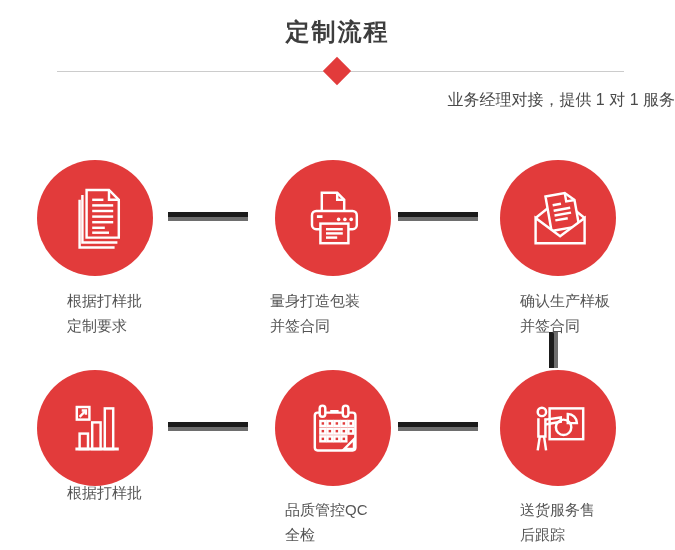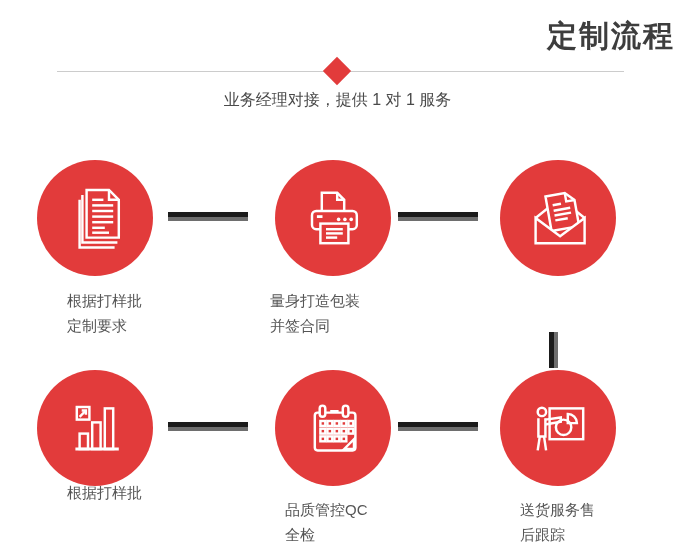--- a/index.html
+++ b/index.html
@@ -9,33 +9,33 @@
     --divider_gray:#cccccc;
     --title_text:#3d3d3d;
     --body_text:#555555;
   }
   html,body{margin:0;padding:0;background:#ffffff;}
   .canvas{
     position:relative;width:675px;height:550px;background:#ffffff;
     font-family:"Liberation Sans","DejaVu Sans",sans-serif;overflow:hidden;
   }
   .page-title{
-    position:absolute;top:16px;left:0;width:675px;text-align:right;
-    font-size:30px;font-weight:bold;color:var(--title_text);letter-spacing:2px;
+    position:absolute;top:16px;left:0;width:675px;text-align:center;
+    font-size:24px;font-weight:bold;color:var(--title_text);letter-spacing:2px;
   }
   .divider{
     position:absolute;top:71px;left:57px;width:567px;height:1px;
     background:var(--divider_gray);
   }
   .diamond{
     position:absolute;top:61px;left:327px;width:20px;height:20px;
     background:var(--accent_red);transform:rotate(45deg);
   }
   .subtitle{
-    position:absolute;top:90px;left:0;width:675px;text-align:center;
+    position:absolute;top:90px;left:0;width:675px;text-align:right;
     font-size:16px;color:#4a4a4a;
   }
   .circle{
     position:absolute;width:116px;height:116px;border-radius:50%;
     background:var(--accent_red);display:flex;align-items:center;justify-content:center;
     color:#ffffff;
   }
   .circle svg{display:block;}
   .c1{left:37px;top:160px}.c2{left:275px;top:160px}.c3{left:500px;top:160px}
   .c4{left:37px;top:370px}.c5{left:275px;top:370px}.c6{left:500px;top:370px}
@@ -182,20 +182,24 @@
   </div>
 
   <div class="step-label l1">
     <div>根据打样批</div>
     <div>定制要求</div>
   </div>
   <div class="step-label l2">
     <div>量身打造包装</div>
     <div>并签合同</div>
   </div>
+  <div class="step-label l3">
+    <div>确认生产样板</div>
+    <div>并签合同</div>
+  </div>
   <div class="step-label l4">
     <div>根据打样批</div>
   </div>
   <div class="step-label l5">
     <div>品质管控QC</div>
     <div>全检</div>
   </div>
   <div class="step-label l6">
     <div>送货服务售</div>
     <div>后跟踪</div>

